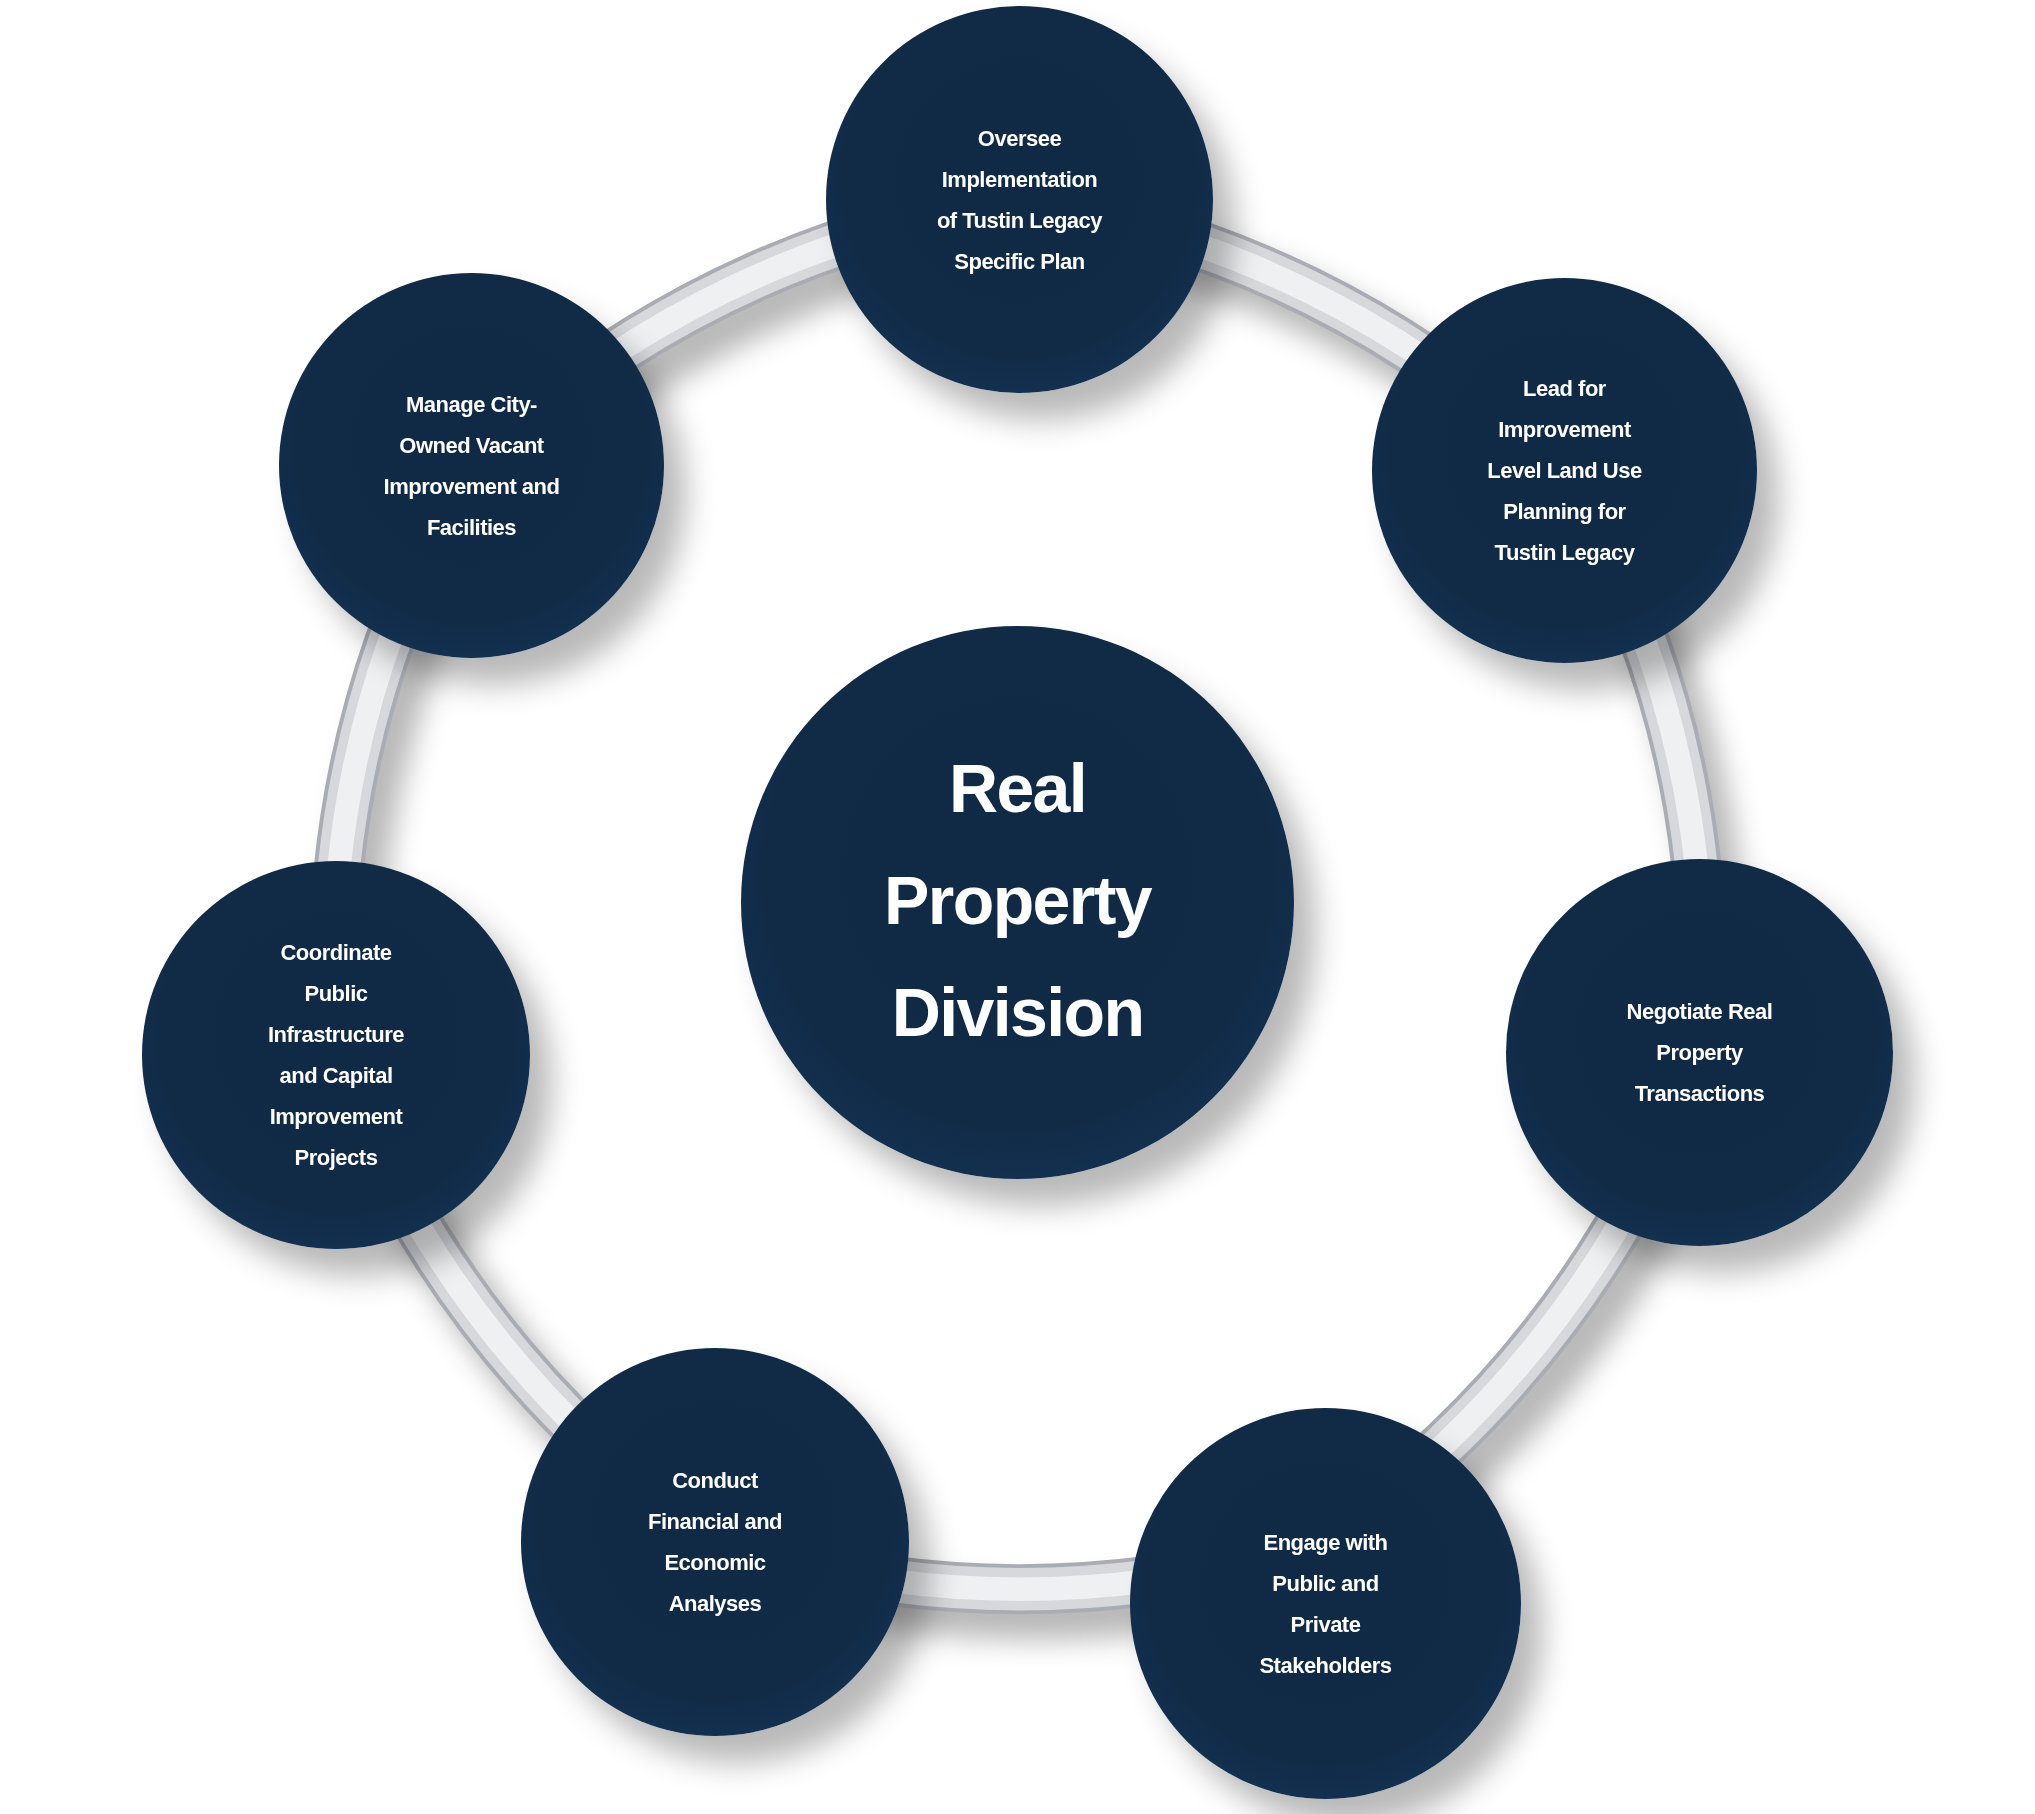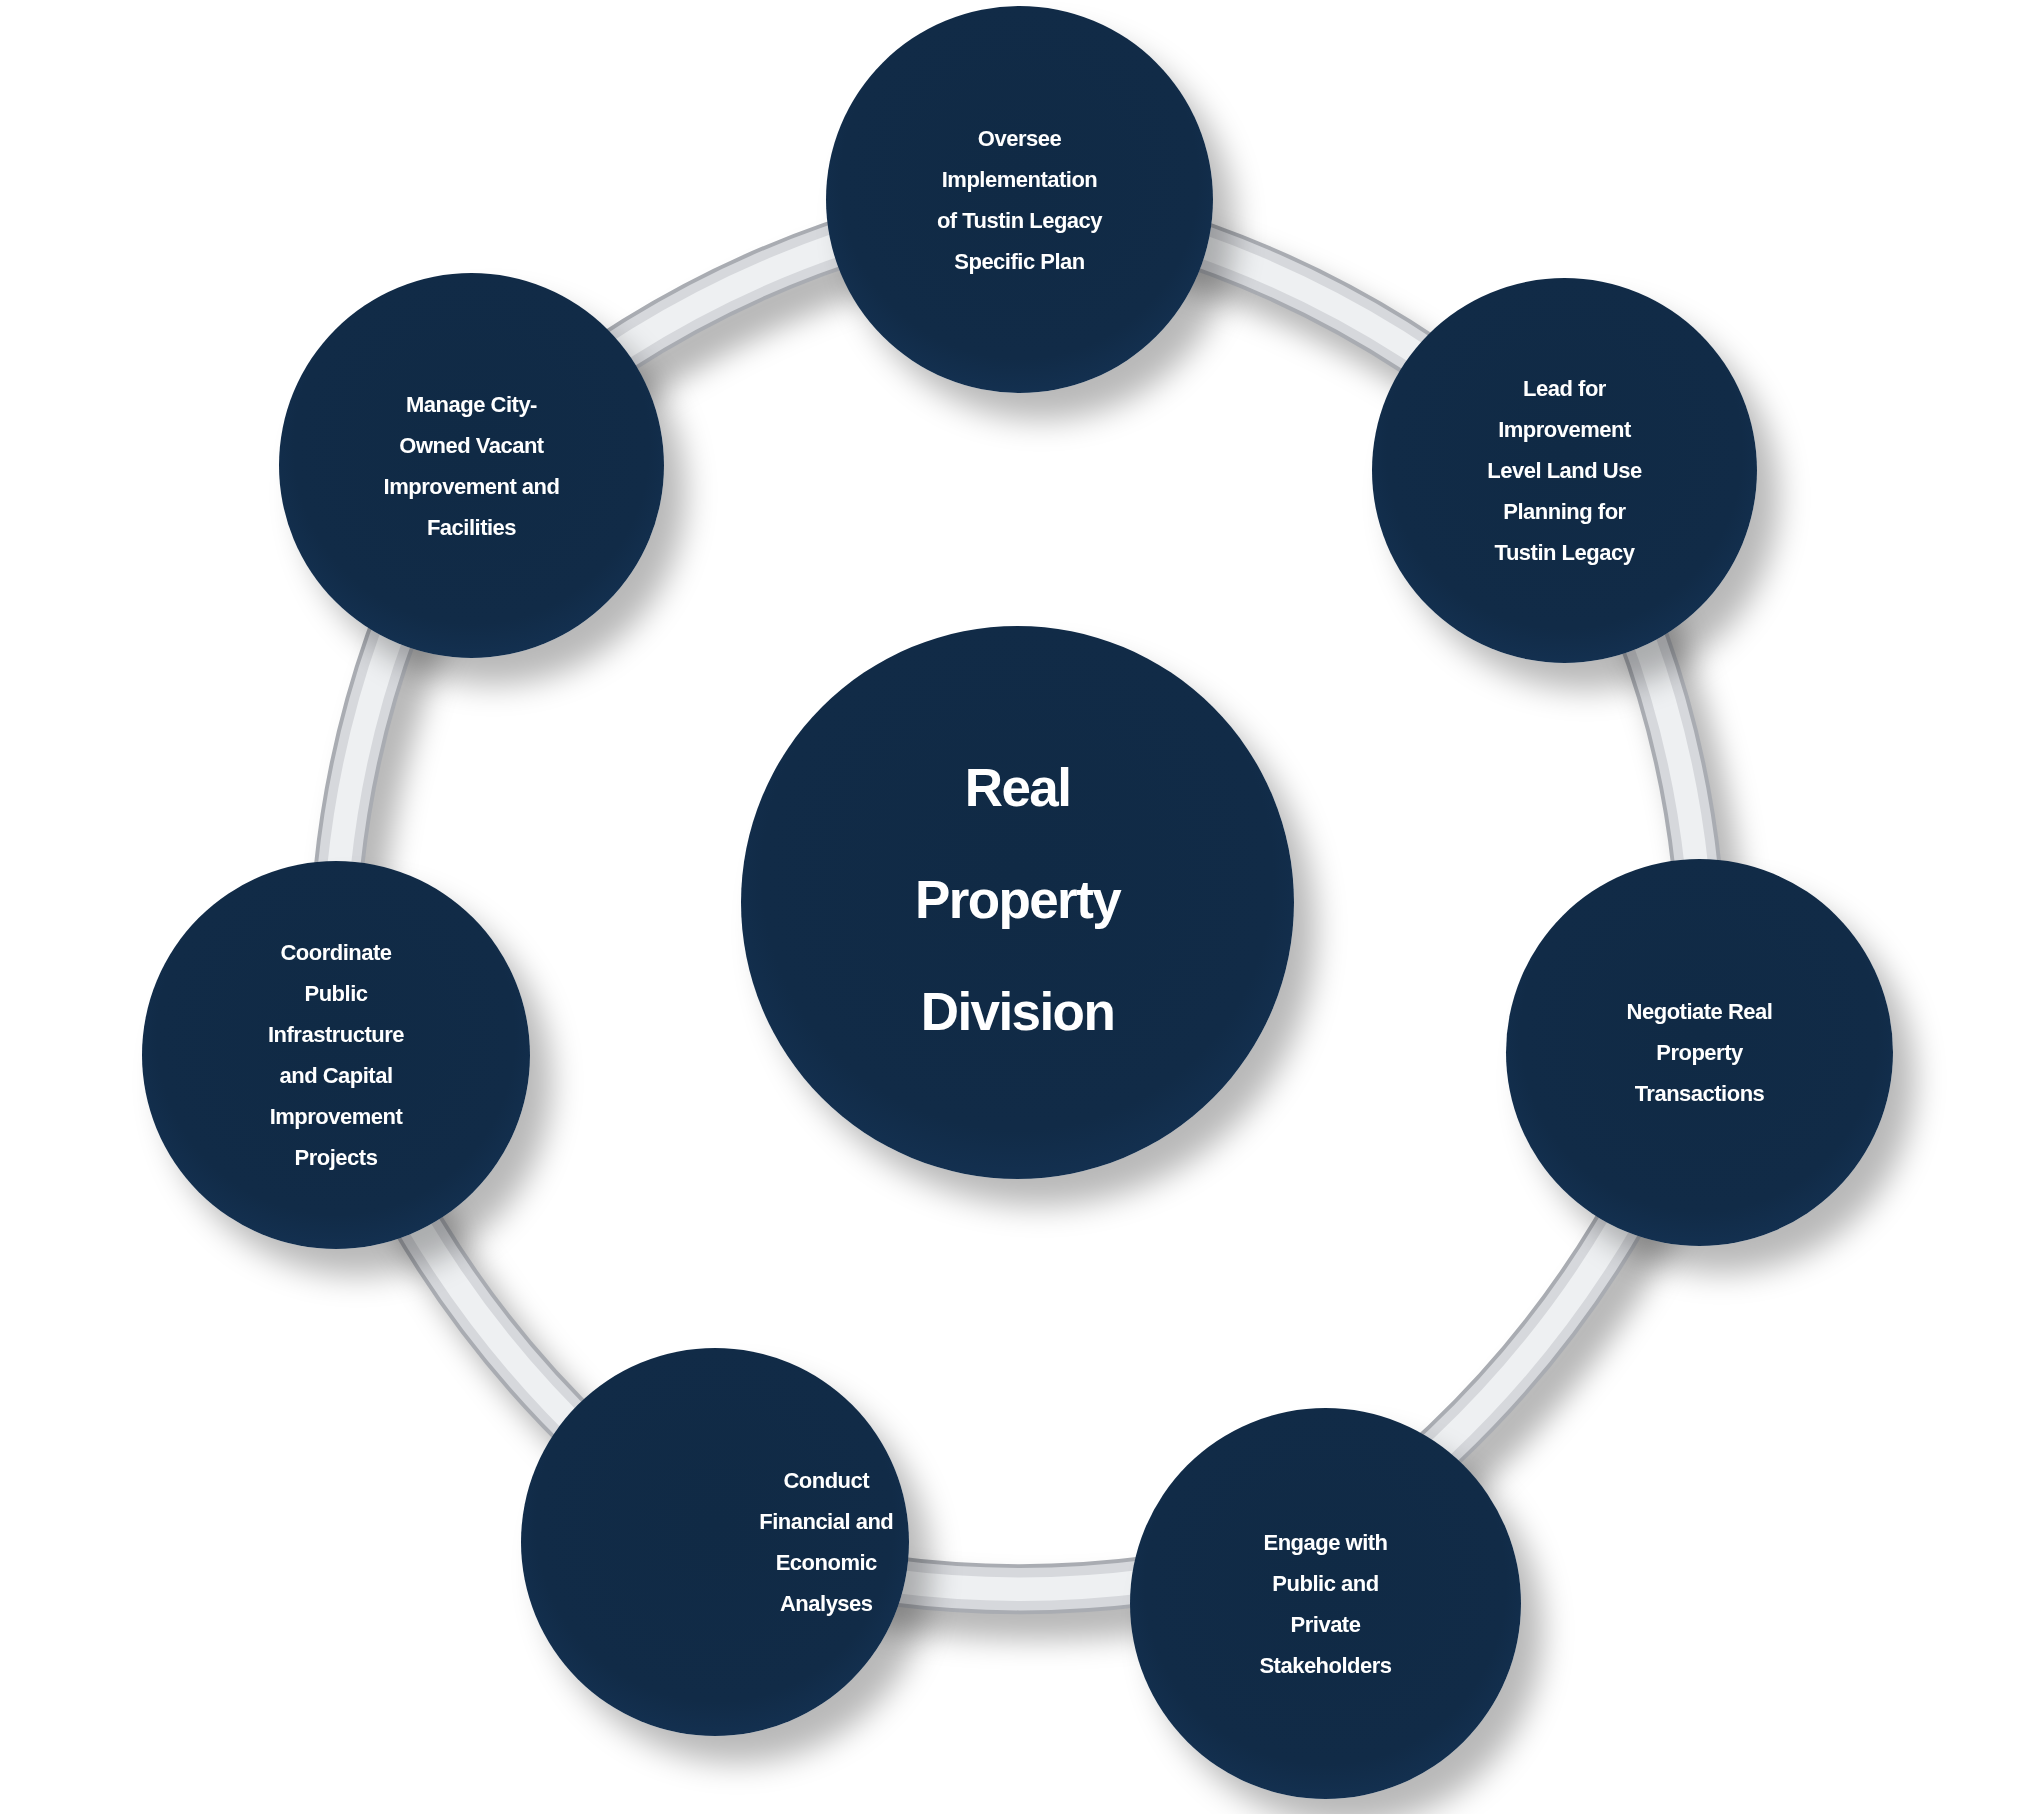--- a/index.html
+++ b/index.html
@@ -12,21 +12,21 @@
     background: radial-gradient(circle at 50% 45%, #102a45 0%, #112b47 62%, #16365a 88%, #1c4472 100%);
     box-shadow: 22px 27px 31px rgba(0,0,0,0.28);
     display: flex; align-items: center; justify-content: center;
     text-align: center; color: #ffffff; box-sizing: border-box;
   }
   .node .label {
     font-weight: bold; font-size: 22px; line-height: 41px;
     letter-spacing: -0.5px; white-space: pre-line; padding: 0 15.7px;
   }
   .center-node .label {
-    font-size: 53px; line-height: 112px; letter-spacing: -1.6px; margin-top: -4.7px;
+    font-size: 68px; line-height: 112px; letter-spacing: -1.6px; margin-top: -4.7px;
   }
 </style>
 </head>
 <body>
 
 <svg id="ring-svg" viewBox="0 0 2600 2318" xmlns="http://www.w3.org/2000/svg">
   <defs>
     <filter id="ringShadow" x="-10%" y="-10%" width="120%" height="120%">
       <feGaussianBlur stdDeviation="18"></feGaussianBlur>
     </filter>
@@ -68,21 +68,21 @@
 Transactions</span>
 </div>
 
 <div class="node" style="left:1130px; top:1408px; width:391px; height:391px;">
   <span class="label">Engage with
 Public and
 Private
 Stakeholders</span>
 </div>
 
-<div class="node" style="left:521px; top:1348px; width:388px; height:388px;justify-content:flex-end;">
+<div class="node" style="left:521px; top:1348px; width:388px; height:388px;">
   <span class="label">Conduct
 Financial and
 Economic
 Analyses</span>
 </div>
 
 <div class="node" style="left:142px; top:861px; width:388px; height:388px;text-align:center;">
   <span class="label">Coordinate
 Public
 Infrastructure

